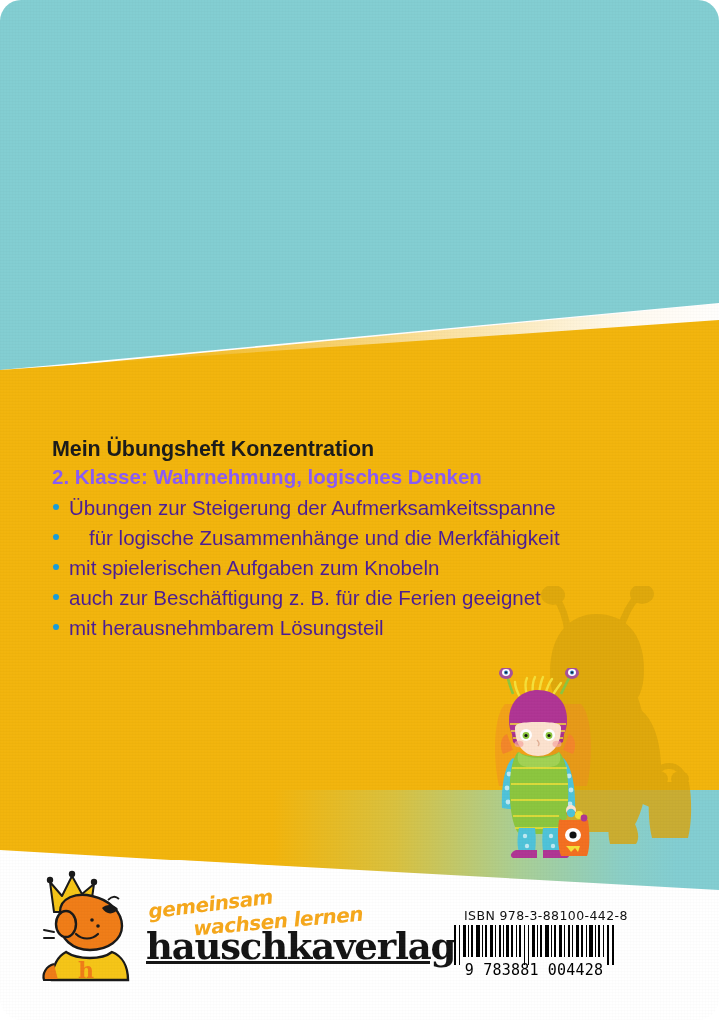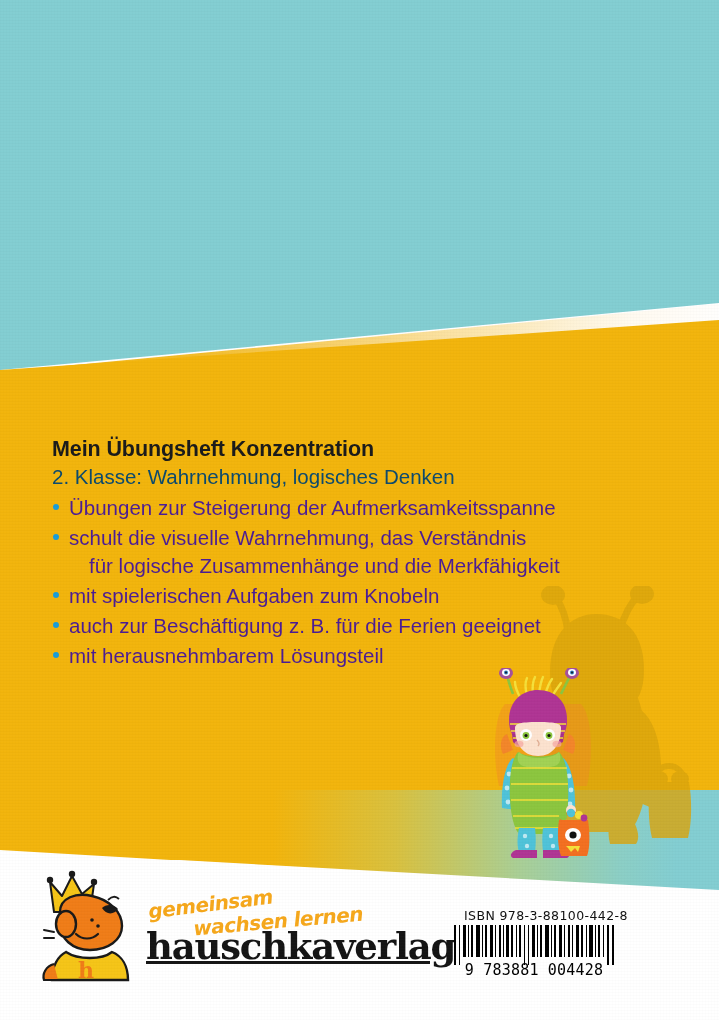--- a/index.html
+++ b/index.html
@@ -7,20 +7,21 @@
     padding: 0;
     background: #ffffff;
   }
   #page {
     position: relative;
     width: 719px;
     height: 1020px;
     overflow: hidden;
     background: #ffffff;
     font-family: "Liberation Sans", sans-serif;
+    border-radius: 21px;
   }
 
   
   .bg-layer {
     position: absolute;
     left: 0; top: 0;
     width: 719px; height: 1020px;
   }
 
   .band-teal-top {
@@ -113,24 +114,24 @@
   .headline {
     font-size: 21.5px;
     font-weight: 700;
     letter-spacing: -.1px;
     line-height: 26px;
     margin: 0 0 1px 0;
     color: #1b1b1b;
   }
   .subline {
     font-size: 20.5px;
-    font-weight: 400;
+    font-weight: 700;
     line-height: 27px;
     margin: 0 0 4px 0;
-    color: #0c4a6e;
+    color: #8b5cf6;
   }
   ul.features {
     list-style: none;
     margin: 0;
     padding: 0;
   }
   ul.features li {
     position: relative;
     font-size: 20.5px;
     line-height: 27.5px;
@@ -369,21 +370,20 @@
   <div class="copy">
     <h1 class="headline">Mein Übungsheft Konzentration</h1>
     <p class="subline">2. Klasse: Wahrnehmung, logisches Denken</p>
     <ul class="features">
       <li>
         <span class="dot"></span>
         <span class="l2">Übungen zur Steigerung der Aufmerksamkeitsspanne</span>
       </li>
       <li>
         <span class="dot"></span>
-        <span class="l2">schult die visuelle Wahrnehmung, das Verständnis</span>
         <span class="l2 indent">für logische Zusammenhänge und die Merkfähigkeit</span>
       </li>
       <li>
         <span class="dot"></span>
         <span class="l2">mit spielerischen Aufgaben zum Knobeln</span>
       </li>
       <li>
         <span class="dot"></span>
         <span class="l2">auch zur Beschäftigung z. B. für die Ferien geeignet</span>
       </li>

